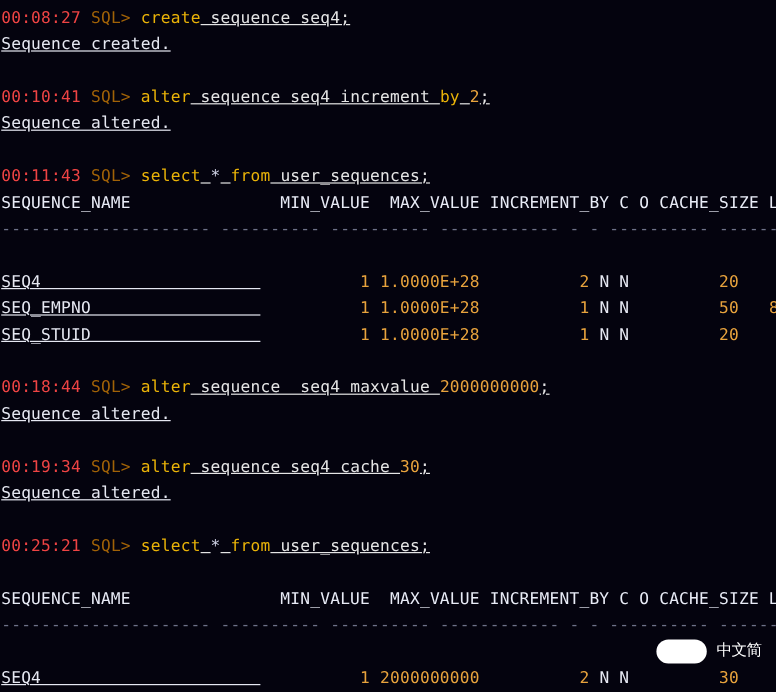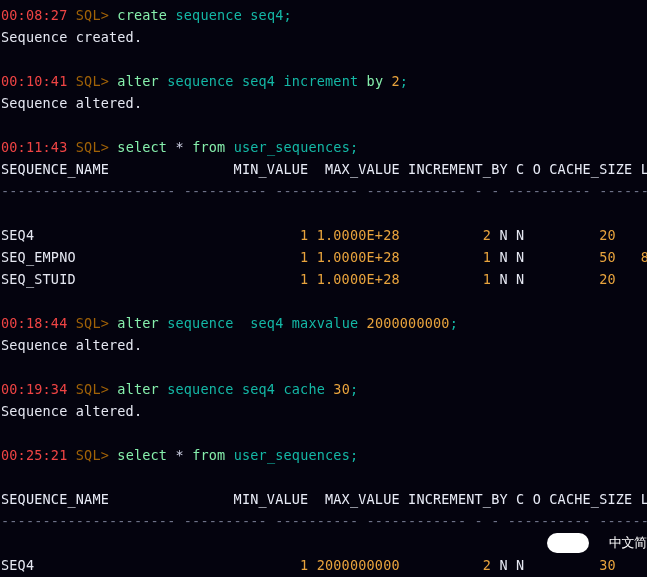--- a/index.html
+++ b/index.html
@@ -26,39 +26,39 @@
     top: 0;
     padding: 4px 0 0 1px;
     white-space: pre;
   }
   .line {
     height: 22px;
     white-space: pre;
   }
   .ts      { color: #ef4444; }
   .prompt  { color: #a16207; }
-  .kw      { color: #86efac; }
+  .kw      { color: #eab308; }
   .star    { color: #cfd2e4; }
-  .ident   { color: #14b8a6; }
+  .ident   { color: #e5e5e5; text-decoration: underline; }
   .num     { color: #e8a33d; }
-  .plain   { color: #e6e8f2; }
+  .plain   { color: #e6e8f2; text-decoration: underline; }
   .hdr     { color: #e9ecf7; }
   .sep     { color: #6e7288; }
   .flag    { color: #e6e8f2; }
 
   
   #ime-indicator {
     position: absolute;
     left: 547px;
     top: 530px;
     width: 96px;
     height: 26px;
     display: flex;
     align-items: center;
-    gap: 20px;
+    gap: 8px;
   }
   #ime-indicator .ime-pill {
     width: 42px;
     height: 20px;
     border-radius: 11px;
     background: #ffffff;
     flex: 0 0 auto;
   }
   #ime-indicator .ime-glyphs {
     color: #ffffff;

